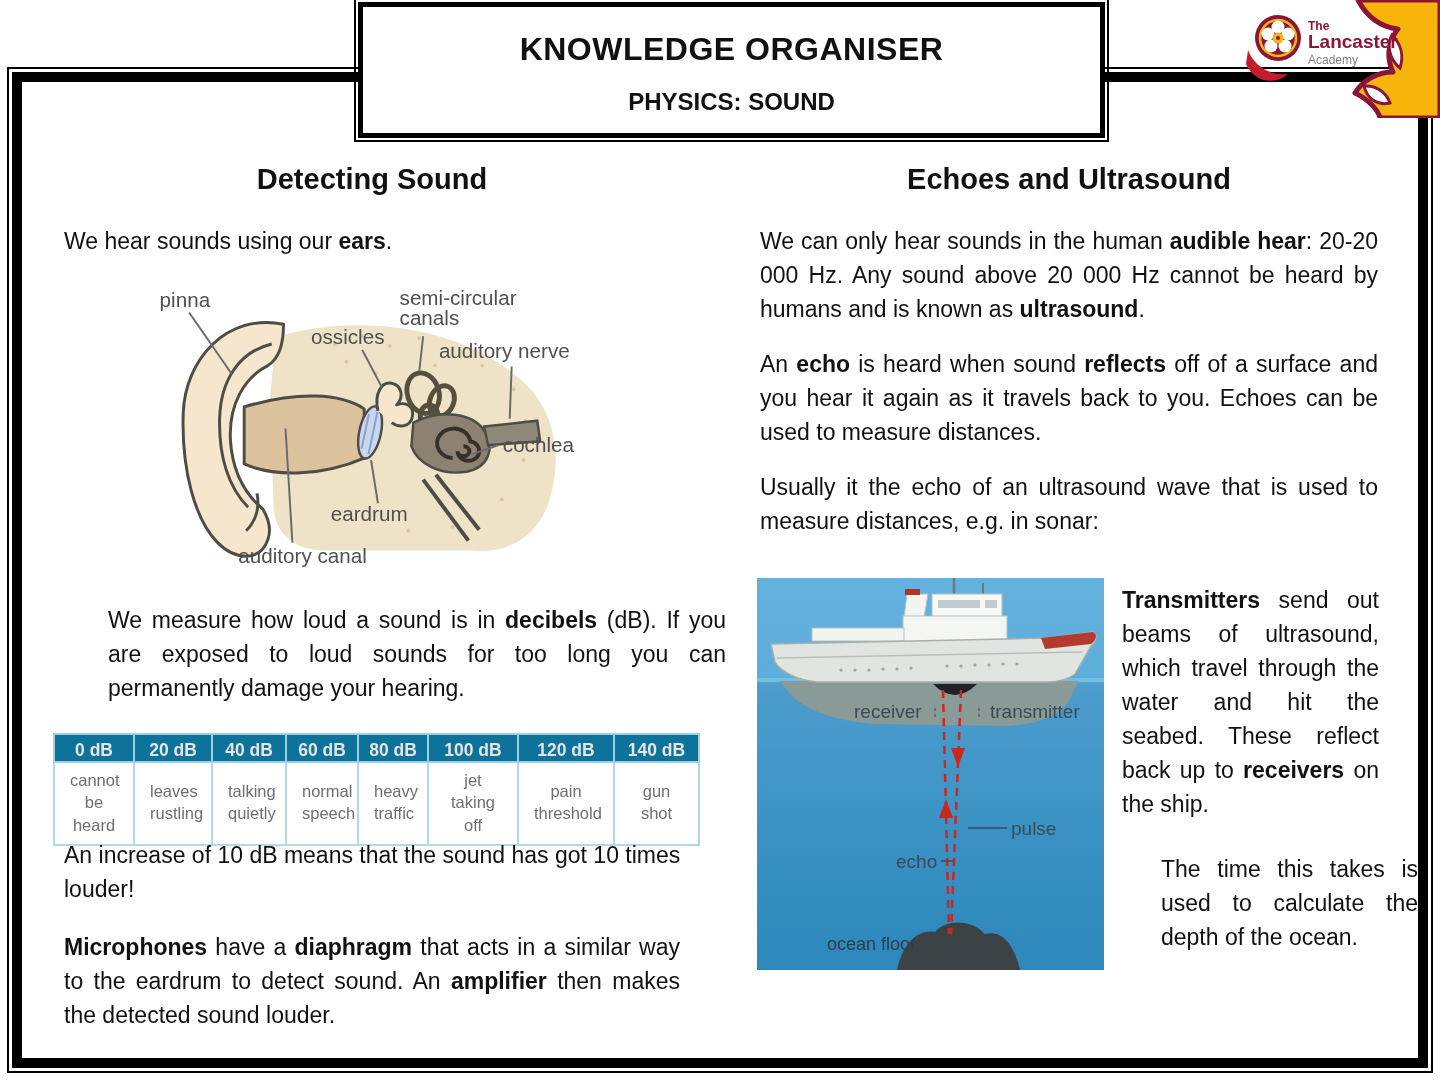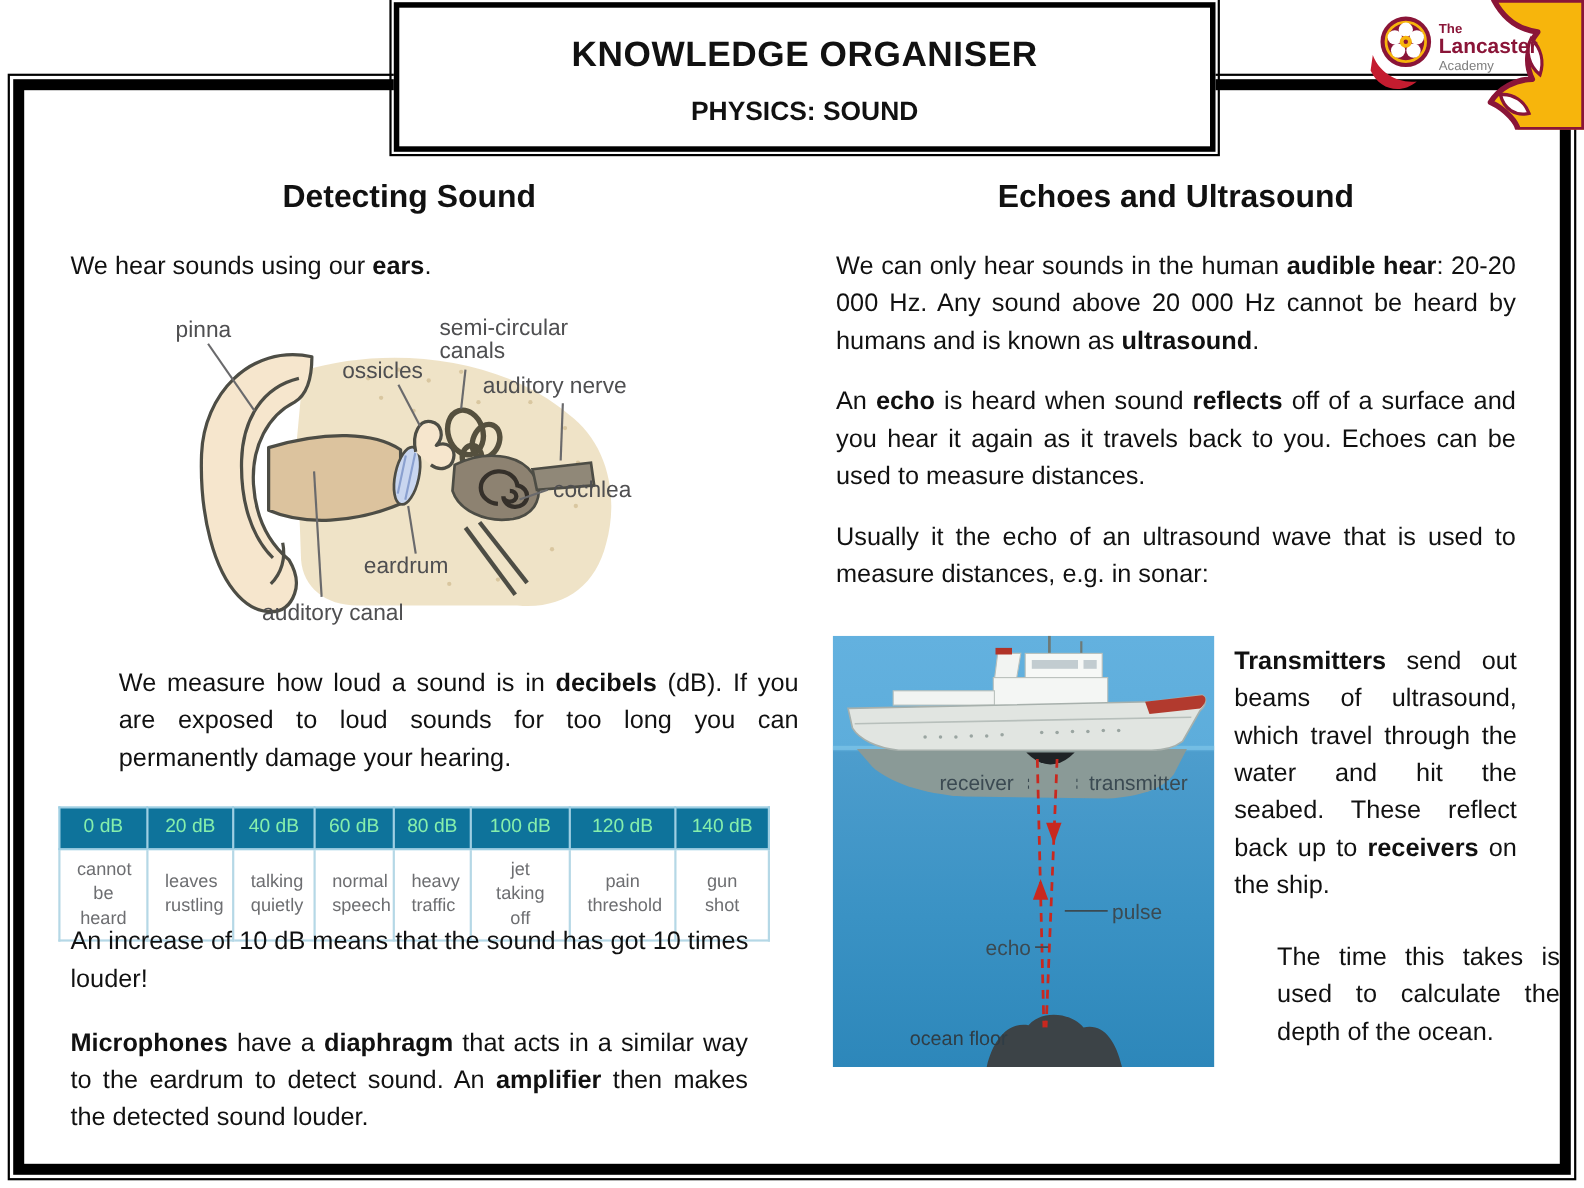--- a/index.html
+++ b/index.html
@@ -15,22 +15,22 @@
   .title-sub{margin-top:20px;font-size:24px;font-weight:bold;}
   .logo{position:absolute;top:0;right:0;width:200px;height:118px;z-index:5;}
   
   .abs{position:absolute;z-index:3;}
   h2.col-head{margin:0;font-size:29px;font-weight:bold;text-align:center;}
   p.body{margin:0;font-size:23px;line-height:34px;}
   p.just{text-align:justify;}
   p.body b{font-weight:bold;}
   
   table.db{border-collapse:collapse;table-layout:fixed;width:645px;}
-  table.db th{background:#0e739b;color:#86efac;font-size:17.5px;font-weight:normal;
-      padding:5px 0 10px;border:2px solid #9fcfe3;text-align:center;}
+  table.db th{background:#0e739b;color:#e5e5e5;font-size:17.5px;font-weight:bold;
+      padding:5px 0 0;border:2px solid #9fcfe3;text-align:center;}
   table.db td{background:#fff;color:#6d6e71;font-size:16.5px;line-height:1.35;
       padding:6px 15px 8px;border:2px solid #b5d8e6;text-align:center;}
   svg text{font-family:"Liberation Sans","DejaVu Sans",sans-serif;}
 </style>
 </head>
 <body>
 
 <div class="page">
 
   <div class="main-frame"></div>

